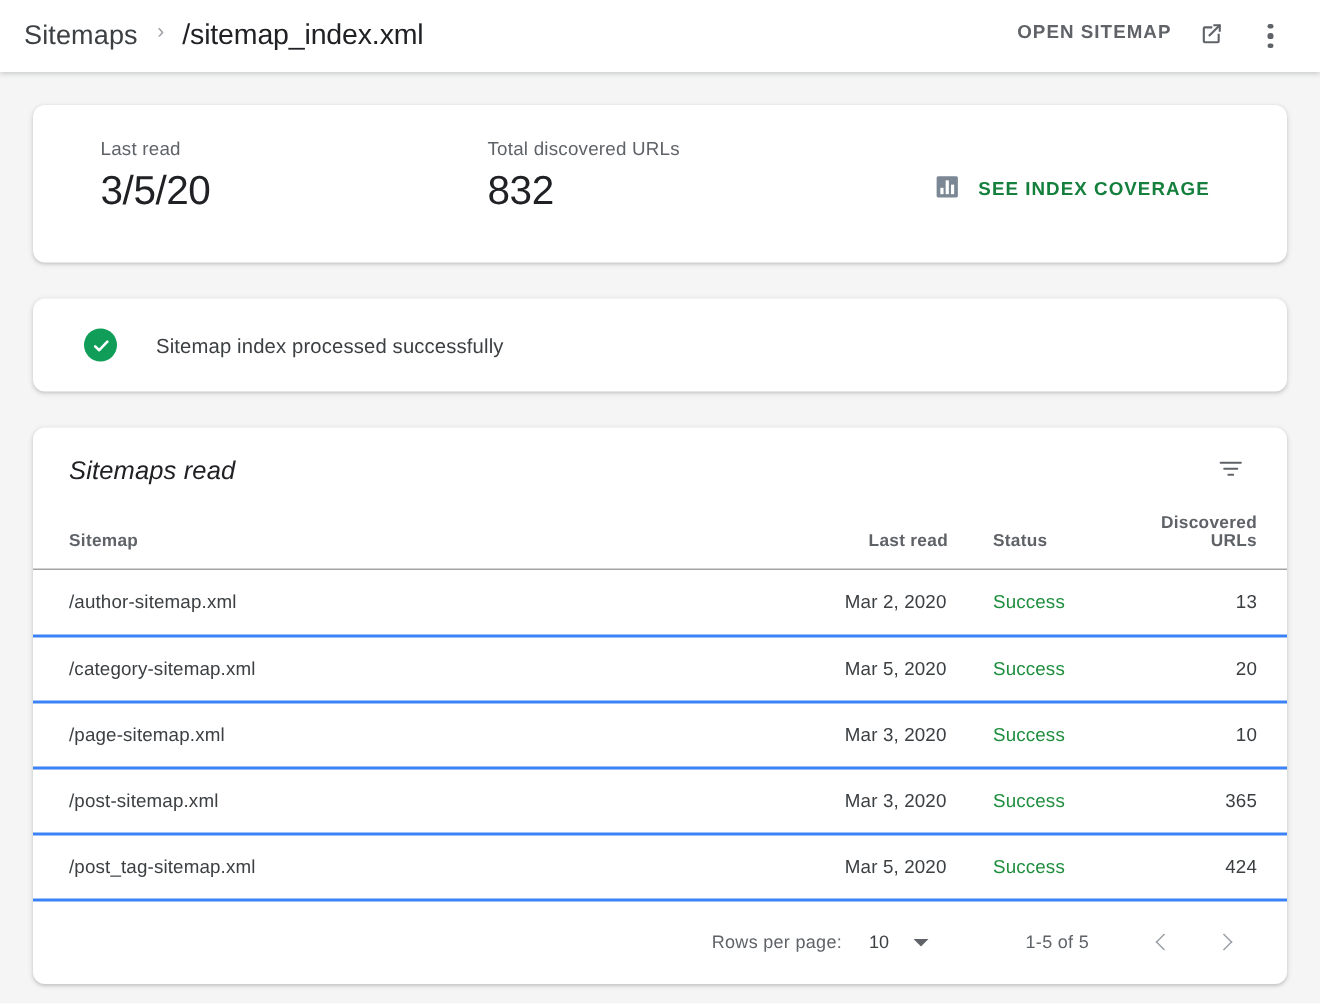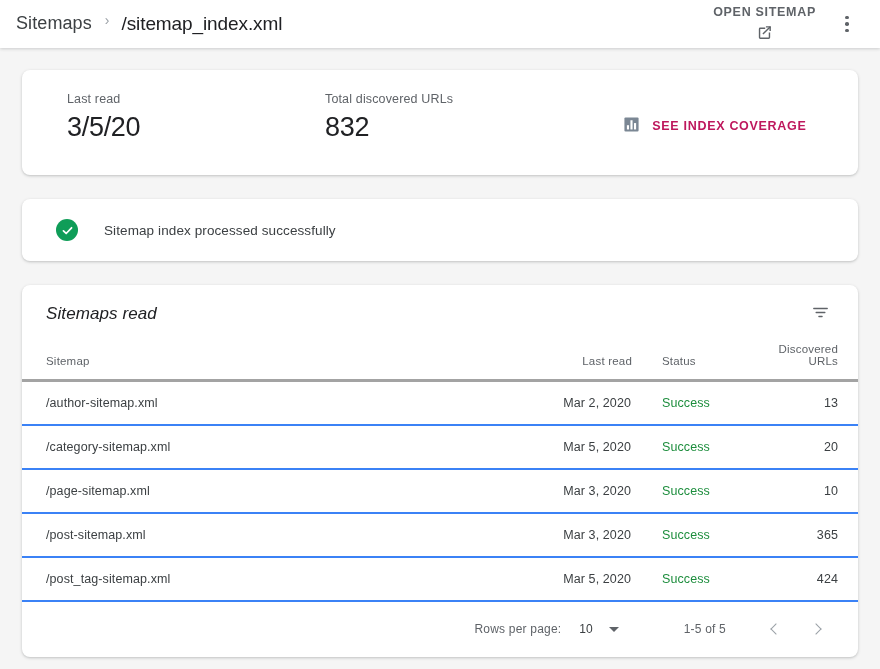--- a/index.html
+++ b/index.html
@@ -54,28 +54,27 @@
     letter-spacing: -0.1px;
     white-space: nowrap;
   }
   .header-actions {
     display: flex;
     align-items: center;
     gap: 0;
   }
   .open-sitemap-btn {
     display: flex;
-    align-items: center;
-    gap: 5px;
+    align-items: flex-start;
+    gap: 18px;
     background: transparent;
     border: none;
     cursor: pointer;
     padding: 6px 6px;
     font-family: inherit;
-    flex-direction: column;
   }
   .open-sitemap-label {
     font-size: 12.5px;
     font-weight: bold;
     letter-spacing: 0.7px;
     color: #5f6368;
     white-space: nowrap;
   }
   .icon-btn-plain {
     display: flex;
@@ -151,21 +150,21 @@
     background: transparent;
     border: none;
     cursor: pointer;
     font-family: inherit;
     padding: 4px;
   }
   .coverage-label {
     font-size: 12.5px;
     font-weight: bold;
     letter-spacing: 0.7px;
-    color: #be185d;
+    color: #15803d;
     white-space: nowrap;
   }
 
   
   .status-card {
     height: 62px;
     display: flex;
     align-items: center;
     padding-left: 34px;
     margin-bottom: 24px;
@@ -214,27 +213,27 @@
     background: transparent;
     cursor: pointer;
   }
   table {
     width: 100%;
     border-collapse: collapse;
     table-layout: fixed;
   }
   thead th {
     font-size: 11.5px;
-    font-weight: normal;
+    font-weight: bold;
     color: #5f6368;
     letter-spacing: 0.2px;
     padding: 0 0 12px 0;
     text-align: left;
     vertical-align: bottom;
-    border-bottom: 3px solid #a3a3a3;
+    border-bottom: 1px solid #a3a3a3;
   }
   tbody td {
     font-size: 12.5px;
     color: #3c4043;
     height: 44px;
     border-bottom: 2px solid #3b82f6;
     letter-spacing: 0.1px;
   }
   .col-sitemap  { width: 500px; padding-left: 24px; }
   .col-lastread { width: 110px; text-align: right; }

